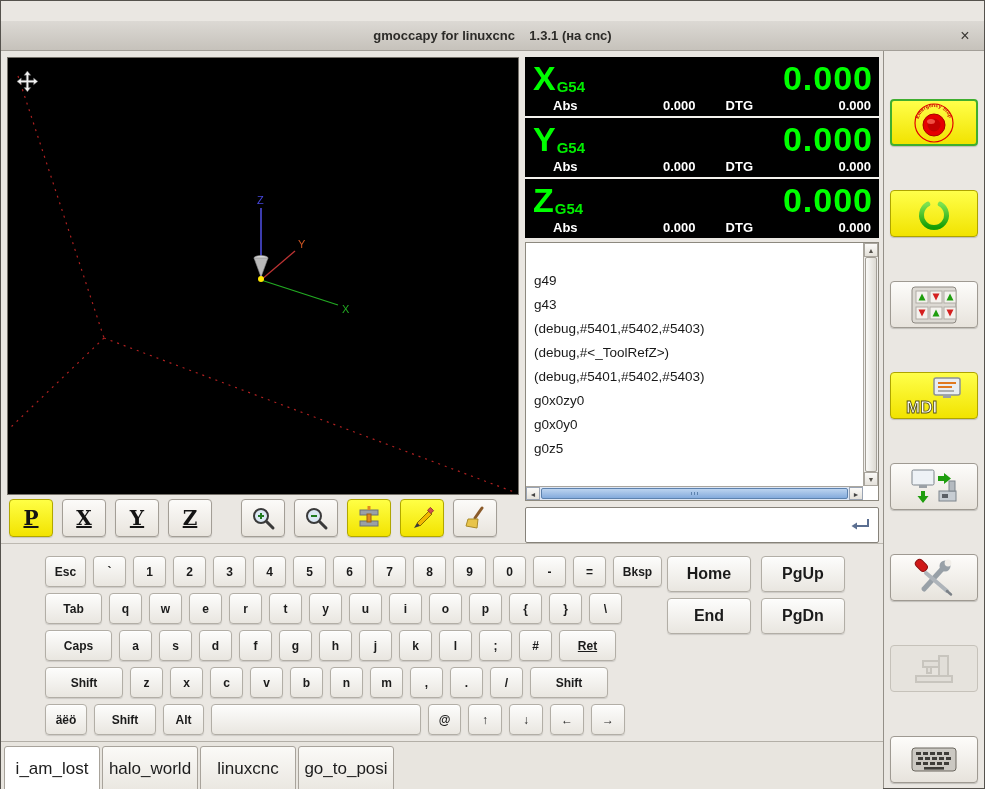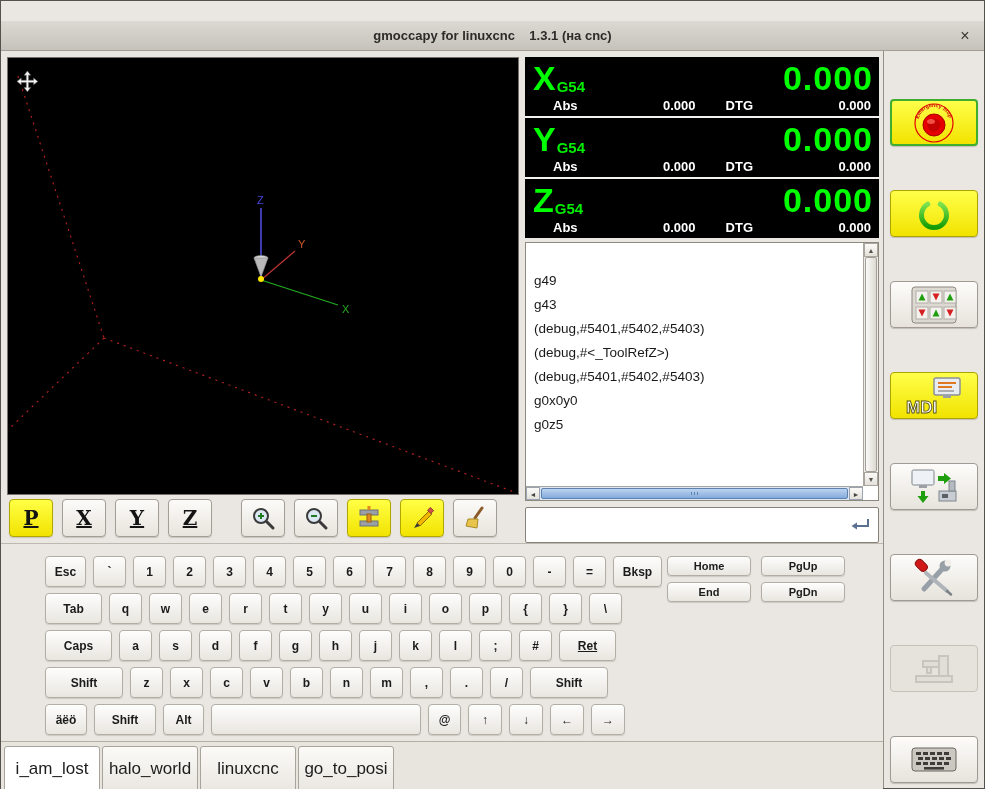--- a/index.html
+++ b/index.html
@@ -85,21 +85,21 @@
             display:flex; align-items:center; justify-content:center;
             box-shadow:inset 0 1px 0 rgba(255,255,255,.85), 0 1px 1px rgba(0,0,0,.13); }
   .k-esc  { min-width:41px; }  .k-bksp { min-width:49px; }
   .k-tab  { min-width:57px; }  .k-caps { min-width:67px; }
   .k-ret  { min-width:57px;text-decoration:underline; }  .k-shift{ min-width:78px; }
   .k-ctrl { min-width:62px; }  .k-alt  { min-width:41px; }
   .k-intl { min-width:42px; }  .k-space{ min-width:210px; }
   .k-arr  { min-width:34px; }
   .nav-keys { position:absolute; left:666px; top:12px; display:grid;
               grid-template-columns:84px 84px; column-gap:10px; row-gap:6px; }
-  .nav-keys .kb-key { height:20px; font-size:11px; }
+  .nav-keys .kb-key { height:36px; font-size:16px; }
 
   
   .tab-strip { flex:0 0 55px; border-top:1px solid #b3afa7; background:#e8e5df;
                display:flex; align-items:center; padding-left:3px; gap:2px; }
   .tab { width:96px; height:47px; border:1px solid #a8a39b; border-radius:3px;
          background:linear-gradient(#fbfaf7,#e9e6e0); font-size:17px; color:#1d1d1d;
          display:flex; align-items:center; justify-content:center; font-family:inherit; }
   .tab:first-child { background:#ffffff; }
 
   
@@ -245,20 +245,21 @@
             </div>
             </div>
 
           <div class="cmd-panel">
             <div class="cmd-list">
                 <div class="cmd-line">g49</div>
                 <div class="cmd-line">g43</div>
                 <div class="cmd-line">(debug,#5401,#5402,#5403)</div>
                 <div class="cmd-line">(debug,#&lt;_ToolRefZ&gt;)</div>
                 <div class="cmd-line">(debug,#5401,#5402,#5403)</div>
+                <div class="cmd-line">g0x0zy0</div>
                 <div class="cmd-line">g0x0y0</div>
                 <div class="cmd-line">g0z5</div>
               </div>
             <div class="vscroll">
               <div class="varrow">▲</div>
               <div class="vthumb"></div>
               <div class="varrow down">▼</div>
             </div>
             <div class="hscroll">
               <div class="harrow">◄</div>

